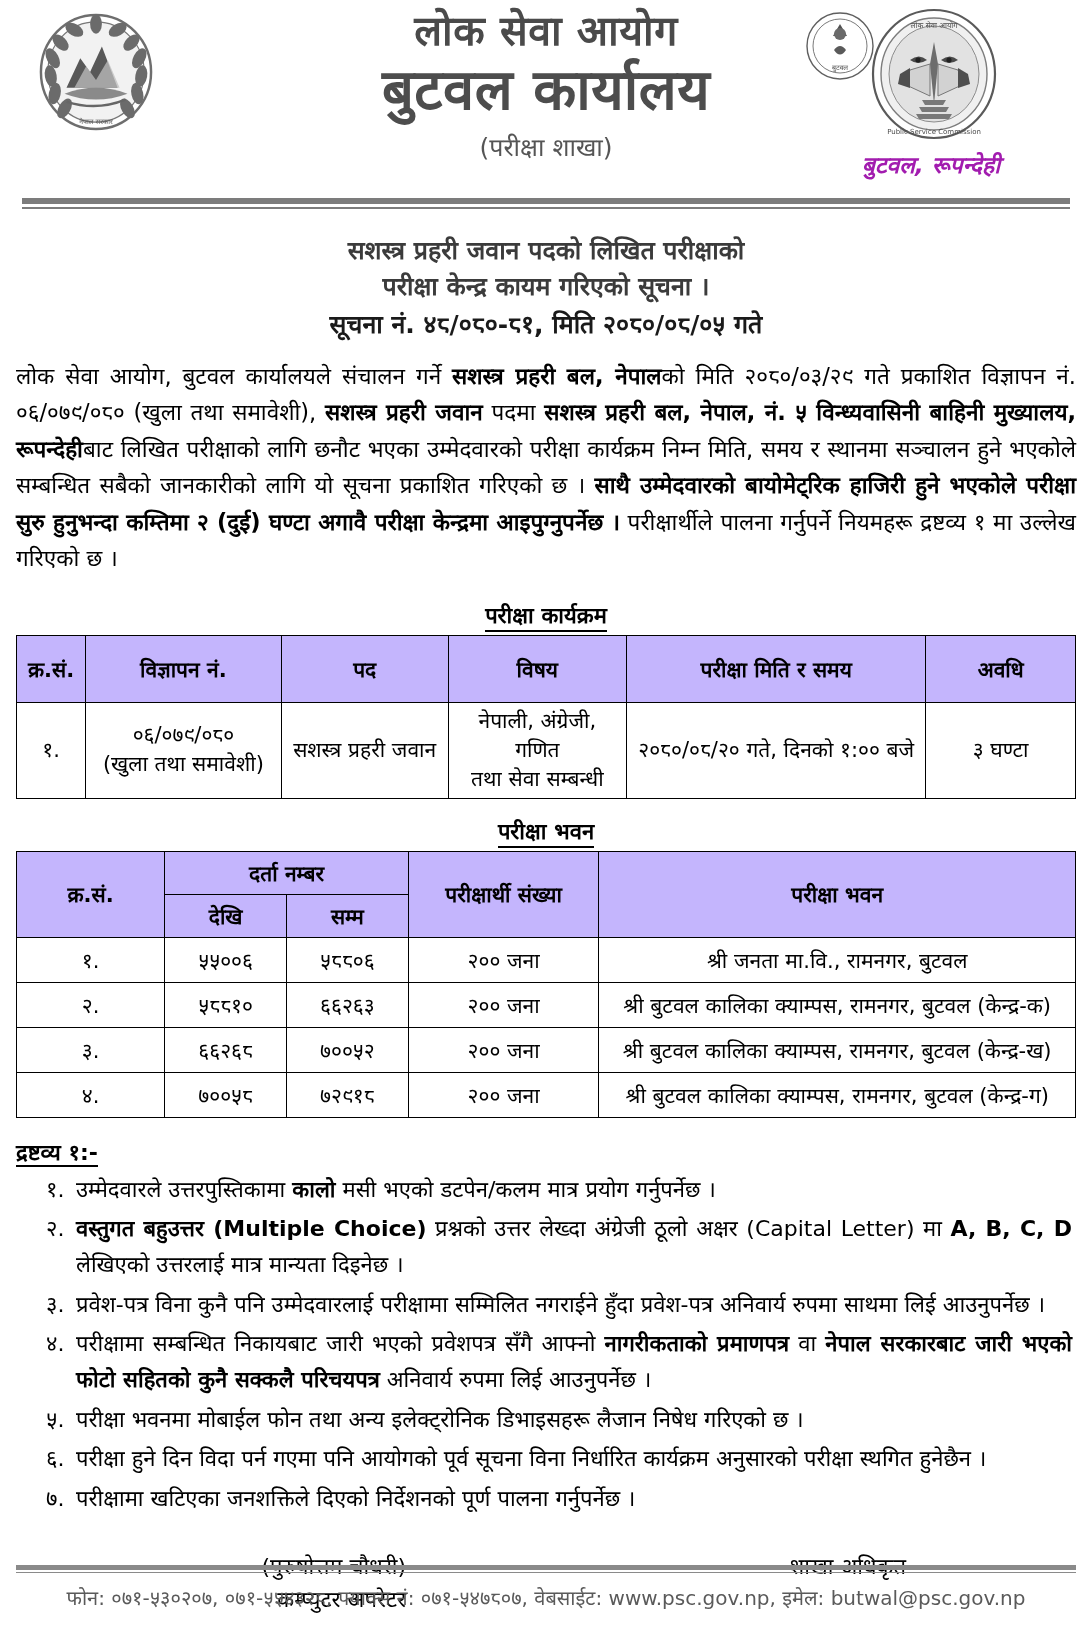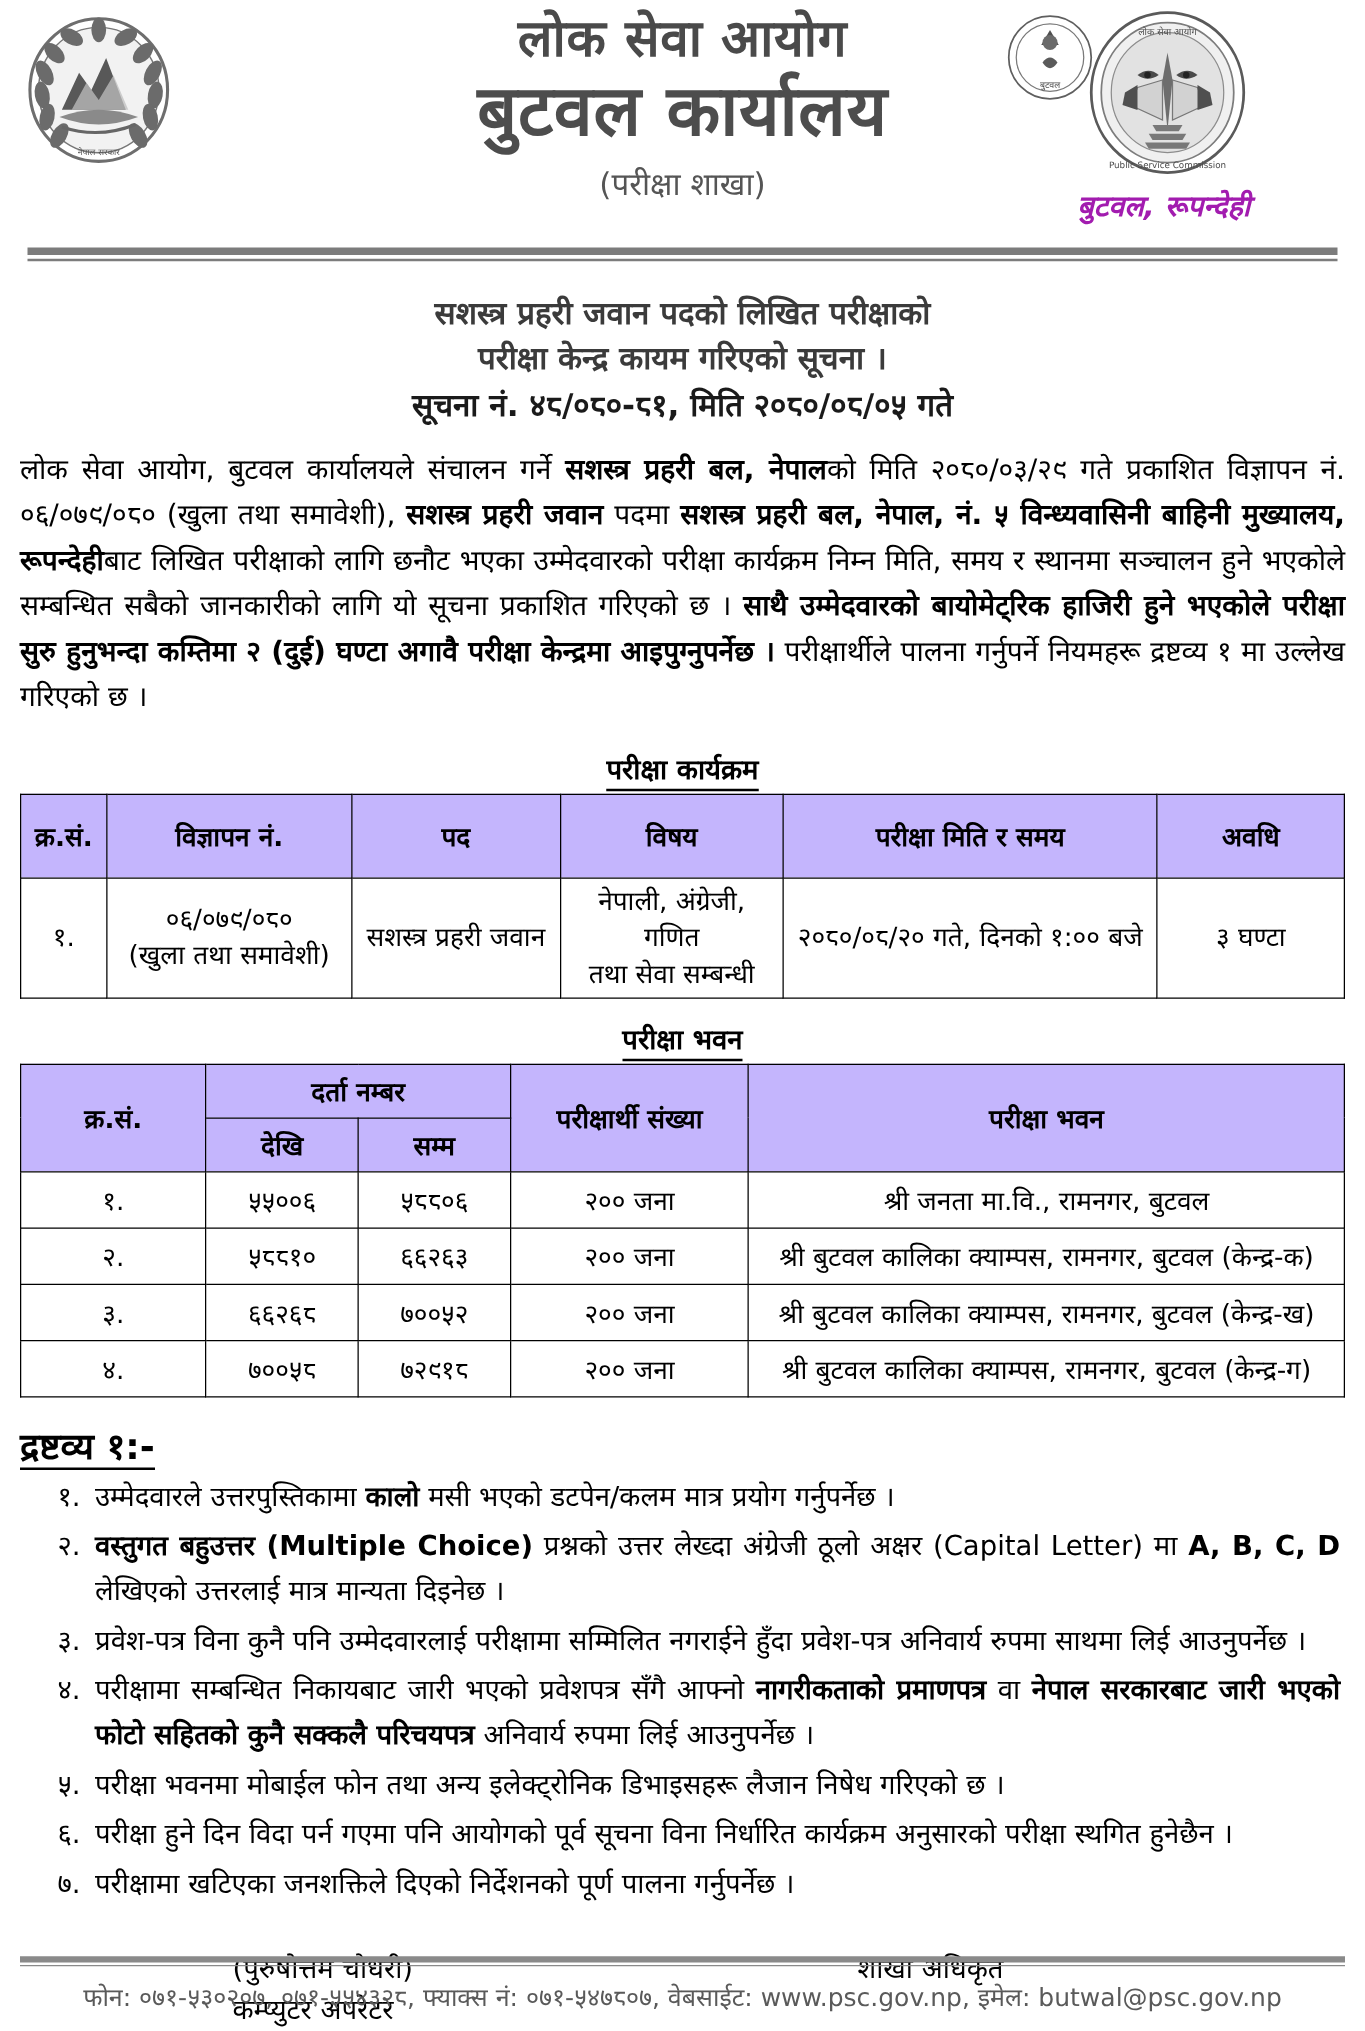--- a/index.html
+++ b/index.html
@@ -25,21 +25,21 @@
   }
 
   
   .header {
     position: relative;
     height: 192px;
     display: block;
   }
   .emblem-left {
     position: absolute;
-    left: 4px;
+    left: 21px;
     top: 10px;
     width: 118px;
     height: 130px;
   }
   .header-center {
     position: absolute;
     left: 180px;
     top: 8px;
     width: 700px;
     text-align: center;
@@ -162,21 +162,21 @@
     height: 58px;
   }
   #schedule-table tbody td { height: 78px; line-height: 1.38; }
   #venue-table thead th { height: 34px; }
   #venue-table tbody td { height: 36px; }
   td.left-cell { text-align: left; padding-left: 10px; }
 
   
   .notes-heading {
     margin-top: 18px;
-    font-size: 29px;
+    font-size: 22px;
     font-weight: 700;
   }
   .notes-heading span {
     border-bottom: 2.5px solid #000;
   }
   ol.notes {
     list-style: none;
     margin: 6px 0 0 0;
     padding: 0 4px 0 30px;
   }
@@ -196,21 +196,21 @@
   ol.notes li b { font-weight: 700; }
 
   
   .signatures {
     display: flex;
     justify-content: space-around;
     margin-top: 34px;
     padding: 0 30px;
   }
   .sig {
-    text-align: left;
+    text-align: right;
     min-width: 220px;
   }
   .sig .name { font-size: 22px; line-height: 1.5; }
   .sig .role { font-size: 22px; line-height: 1.5; }
 
   
   .footer-rule {
     position: absolute;
     left: 16px;
     right: 16px;

